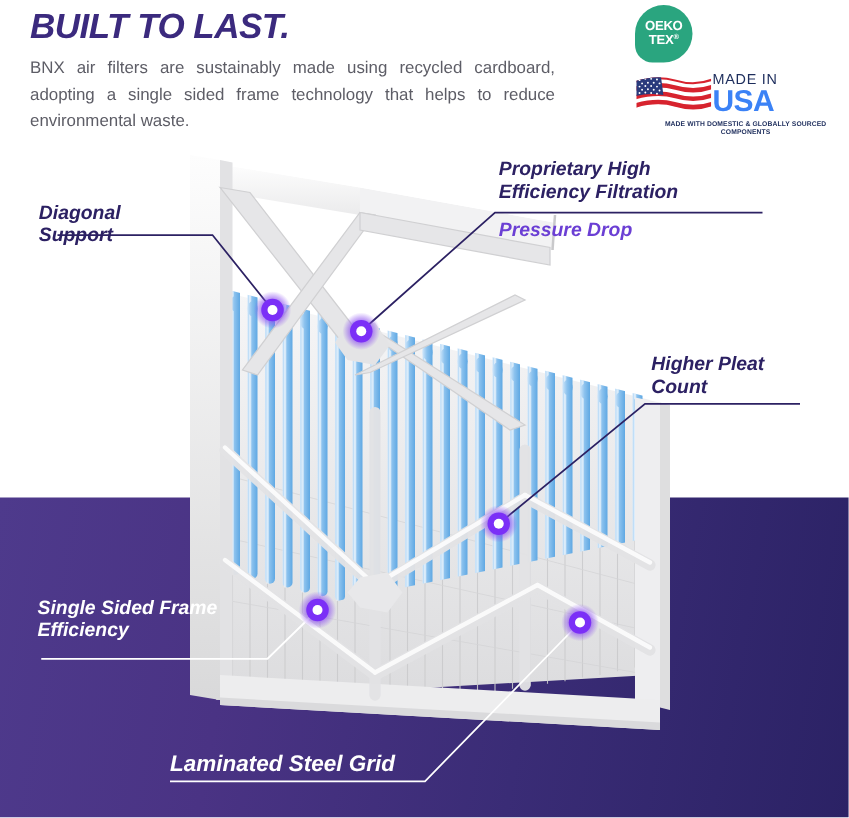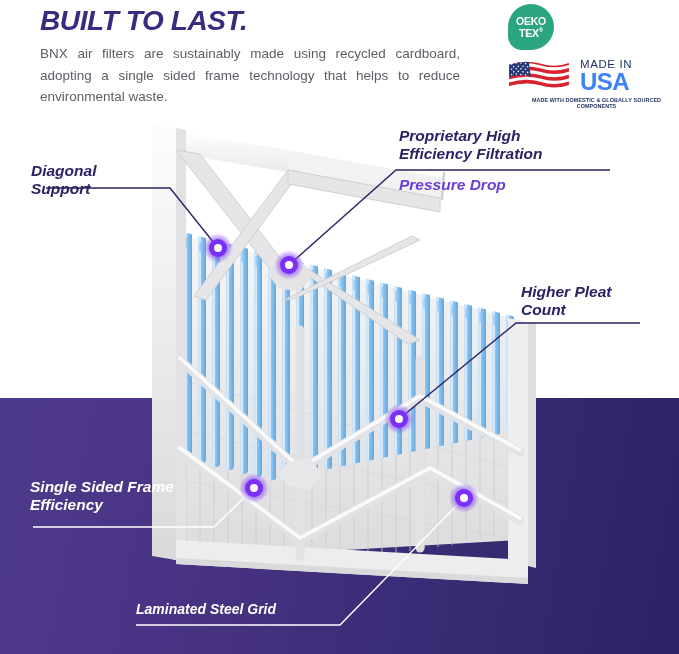--- a/index.html
+++ b/index.html
@@ -11,21 +11,21 @@
   .stage{position:absolute;inset:0;overflow:hidden;}
 
   
   .bg-white{position:absolute;left:0;top:0;width:679px;height:400px;background:#ffffff;}
   .bg-purple{
     position:absolute;left:0;top:398px;width:679px;height:256px;
     background:linear-gradient(100deg,#4e3a8c 0%,#4a3384 28%,#3a2c76 62%,#2b2265 100%);
   }
 
   
-  .hdr{position:absolute;left:24px;top:6px;width:420px;margin-left:16px;}
+  .hdr{position:absolute;left:24px;top:6px;width:420px;}
   .hdr-title{
     font-size:28px;font-weight:bold;font-style:italic;color:#3b2a7e;
     letter-spacing:-0.4px;line-height:1.05;margin:0 0 8px 0;
   }
   .hdr-body{
     font-size:13.5px;color:#5d5d66;line-height:1.58;margin:0;
     text-align:justify;font-weight:400;
   }
 
   
@@ -39,21 +39,21 @@
   }
   .oeko-l1{font-size:10.5px;font-weight:bold;letter-spacing:-0.2px;}
   .oeko-l2{font-size:10.5px;font-weight:bold;letter-spacing:-0.2px;}
   .oeko-l2 sup{font-size:6px;vertical-align:super;}
   .oeko-txt{padding-top:3px;text-align:center;flex:1;}
   .oeko-std{font-size:11px;color:#2f8f77;letter-spacing:1.6px;line-height:1.25;font-weight:400;}
   .oeko-100{font-size:11px;color:#2f8f77;letter-spacing:1.1px;line-height:1.2;font-weight:400;}
   .oeko-cert{font-size:7.5px;color:#2f8f77;line-height:1.3;margin-top:3px;font-weight:bold;}
   .oeko-inst{font-size:6.5px;color:#2f8f77;line-height:1.25;font-weight:bold;}
 
-  .badge-usa{display:flex;align-items:center;gap:10px;margin-top:9px;}
+  .badge-usa{display:flex;align-items:center;gap:0;margin-top:9px;}
   .flag{width:62px;height:34px;flex:0 0 auto;}
   .usa-txt{display:flex;flex-direction:column;align-items:flex-start;line-height:1;}
   .usa-made{font-size:11.5px;color:#1d2d5c;letter-spacing:0.6px;font-weight:400;}
   .usa-big{font-size:24px;color:#3b82f6;font-weight:bold;letter-spacing:-0.5px;line-height:0.95;}
   .usa-fine{
     position:absolute;left:514px;top:97px;width:165px;text-align:center;
     font-size:5.4px;color:#1d2d5c;font-weight:bold;letter-spacing:0.1px;
   }
 
   
@@ -63,21 +63,21 @@
   .lbl{position:absolute;font-weight:bold;font-style:italic;line-height:1.16;}
   .lbl-dark{color:#2c2163;}
   .lbl-violet{color:#6b3fd4;}
   .lbl-white{color:#ffffff;}
 
   #lbl-diagonal{left:31px;top:162px;font-size:15.5px;}
   #lbl-prop{left:399px;top:127px;font-size:15.5px;}
   #lbl-industry{left:399px;top:176px;font-size:15.5px;}
   #lbl-pleat{left:521px;top:283px;font-size:15.5px;}
   #lbl-single{left:30px;top:478px;font-size:15.5px;}
-  #lbl-laminated{left:136px;top:601px;font-size:14px;}
+  #lbl-laminated{left:136px;top:601px;font-size:18px;}
   #merv{
     position:absolute;left:484px;top:592px;font-size:30px;font-weight:bold;
     font-style:italic;color:#ffffff;letter-spacing:-0.5px;line-height:1;
   }
 </style>
 </head>
 <body>
 
 <div class="stage">
 

